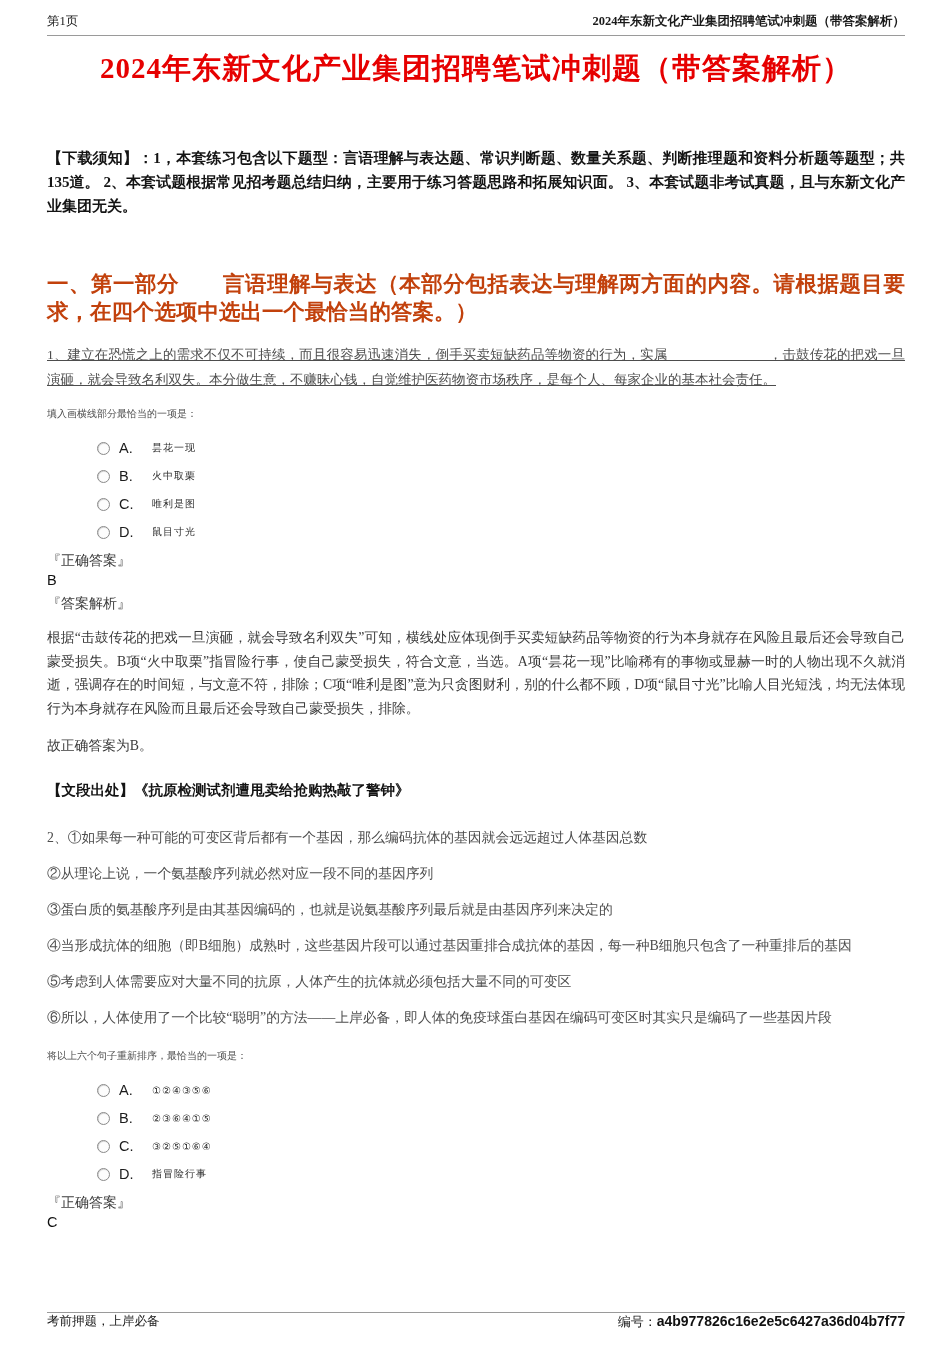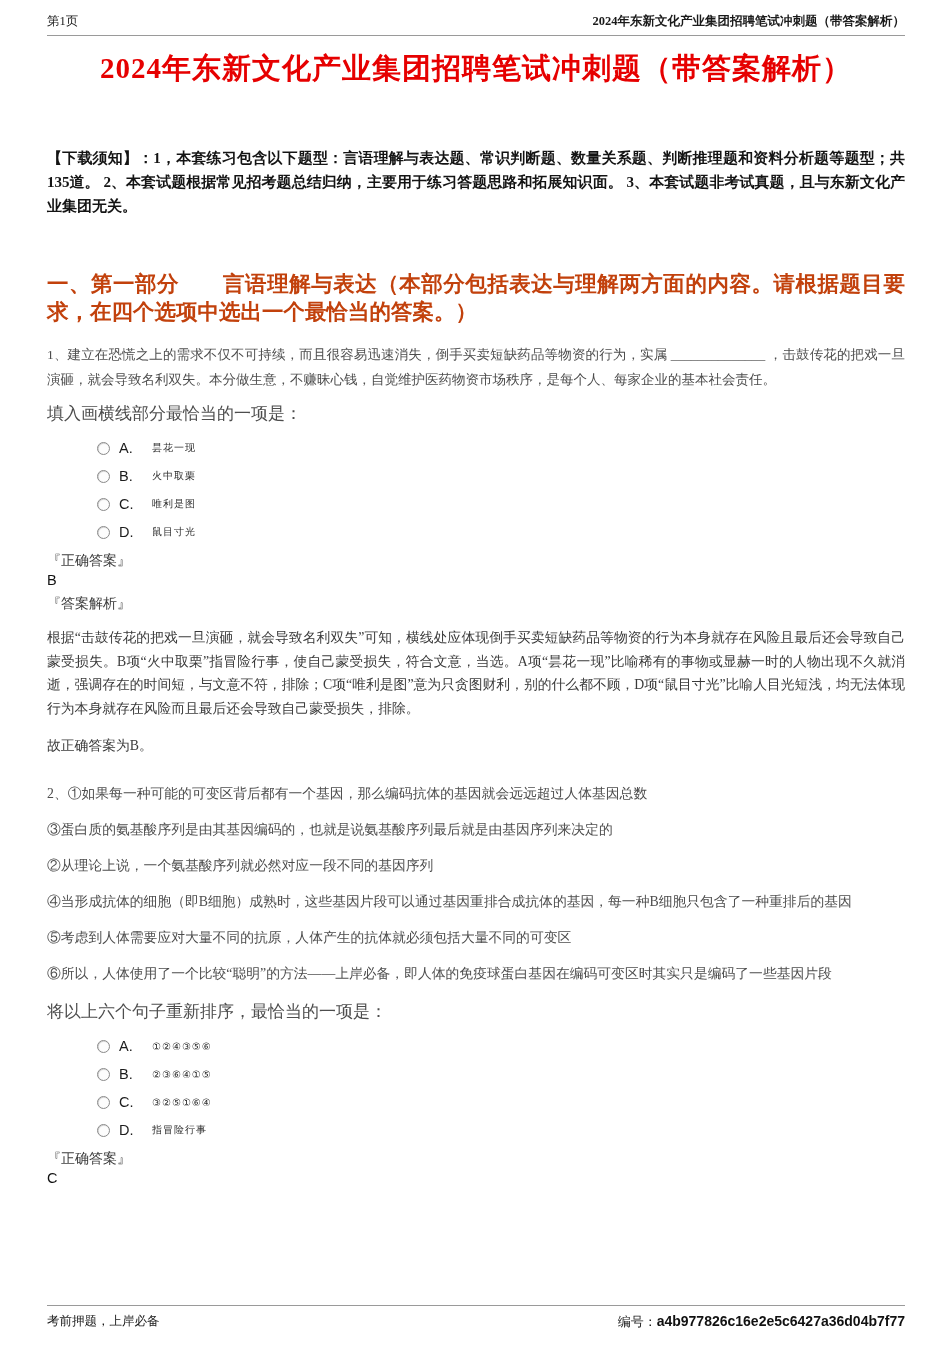--- a/index.html
+++ b/index.html
@@ -60,24 +60,25 @@
     text-align: justify;
   }
 
   
   .stem {
     margin: 16px 0 0 0;
     font-size: 13.5px;
     line-height: 25px;
     color: #4d4d4d;
     text-align: justify;
+    text-decoration: underline;
   }
   .prompt {
     margin: 9px 0 0 0;
-    font-size: 17px;
+    font-size: 10px;
     line-height: 25px;
     color: #4d4d4d;
   }
 
   
   .options { margin: 8px 0 0 0; }
   .option {
     display: flex;
     align-items: center;
     height: 28px;
@@ -152,21 +153,20 @@
   }
   .sentence.first { margin-top: 26px; }
 
   
   .pdf-footer {
     position: absolute;
     left: 47px;
     right: 45px;
     bottom: 14px;
     border-top: 1px solid #9a9a9a;
-    padding-top: 7px;
     display: flex;
     justify-content: space-between;
     align-items: flex-start;
   }
   .pdf-footer .ftr-left {
     font-size: 12.5px;
     color: #1a1a1a;
   }
   .pdf-footer .ftr-right {
     font-size: 13px;
@@ -223,24 +223,25 @@
   </div>
 
   <p class="ans-label">『正确答案』</p>
   <p class="ans-value">B</p>
   <p class="ans-label">『答案解析』</p>
 
   <p class="analysis">根据“击鼓传花的把戏一旦演砸，就会导致名利双失”可知，横线处应体现倒手买卖短缺药品等物资的行为本身就存在风险且最后还会导致自己蒙受损失。B项“火中取栗”指冒险行事，使自己蒙受损失，符合文意，当选。A项“昙花一现”比喻稀有的事物或显赫一时的人物出现不久就消逝，强调存在的时间短，与文意不符，排除；C项“唯利是图”意为只贪图财利，别的什么都不顾，D项“鼠目寸光”比喻人目光短浅，均无法体现行为本身就存在风险而且最后还会导致自己蒙受损失，排除。</p>
 
   <p class="conclusion">故正确答案为B。</p>
 
+  <p class="source">【文段出处】《抗原检测试剂遭甩卖给抢购热敲了警钟》</p>
 
   <p class="sentence first"><span>2、</span><span>①如果每一种可能的可变区背后都有一个基因，那么编码抗体的基因就会远远超过人体基因总数</span></p>
+  <p class="sentence">②从理论上说，一个氨基酸序列就必然对应一段不同的基因序列</p>
   <p class="sentence">③蛋白质的氨基酸序列是由其基因编码的，也就是说氨基酸序列最后就是由基因序列来决定的</p>
-  <p class="sentence">②从理论上说，一个氨基酸序列就必然对应一段不同的基因序列</p>
   <p class="sentence">④当形成抗体的细胞（即B细胞）成熟时，这些基因片段可以通过基因重排合成抗体的基因，每一种B细胞只包含了一种重排后的基因</p>
   <p class="sentence">⑤考虑到人体需要应对大量不同的抗原，人体产生的抗体就必须包括大量不同的可变区</p>
   <p class="sentence">⑥所以，人体使用了一个比较“聪明”的方法——上岸必备，即人体的免疫球蛋白基因在编码可变区时其实只是编码了一些基因片段</p>
 
   <p class="prompt">将以上六个句子重新排序，最恰当的一项是：</p>
 
   <div class="options">
     <div class="option">
       <span class="radio"></span>
       <span class="opt-label">A.</span>

